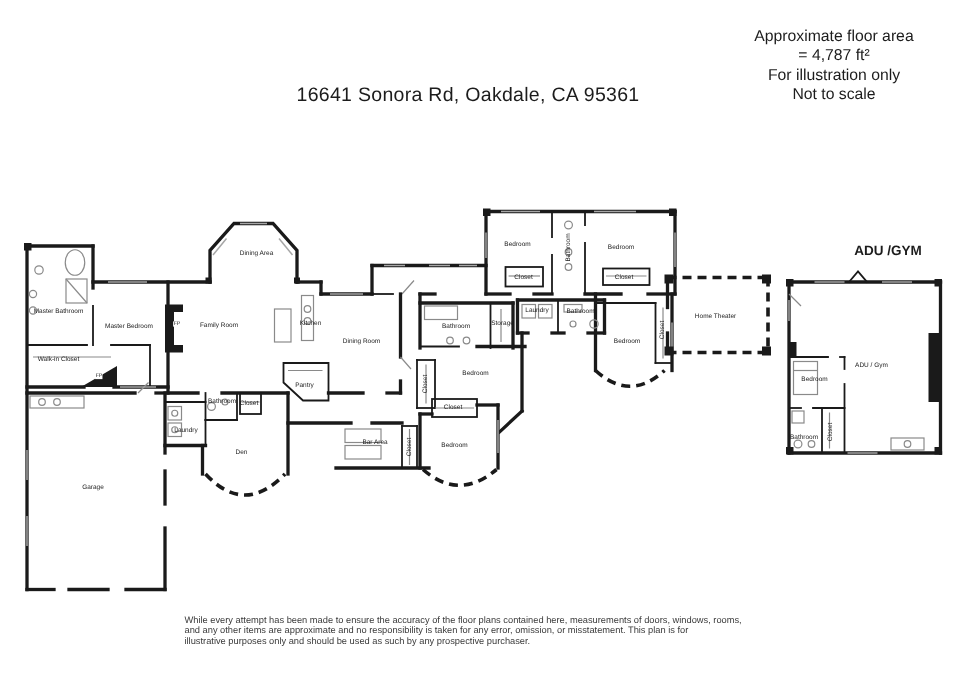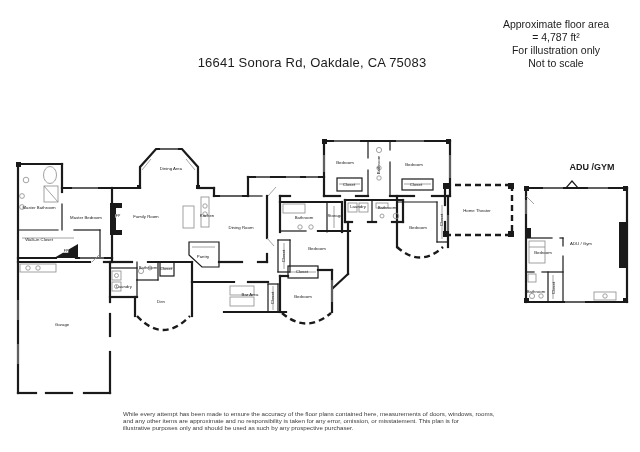--- a/index.html
+++ b/index.html
@@ -30,21 +30,21 @@
   .room-label{
     position:absolute;white-space:nowrap;color:#1a1a1a;
     font-size:6px;transform:translate(-50%,-50%) scale(.72);
   }
   .room-label.v{transform:translate(-50%,-50%) rotate(-90deg) scale(.72);}
   .room-label.fp{font-size:5px;transform:translate(-50%,-50%) scale(.7);background:#fff;padding:0 .5px;line-height:1;}
 </style>
 </head>
 <body>
 
-<div class="page-title">16641 Sonora Rd, Oakdale, CA 75083</div>
+<div class="page-title">16641 Sonora Rd, Oakdale, CA 95361</div>
 
 <div class="info-block">
   <div>Approximate floor area</div>
   <div>= 4,787 ft²</div>
   <div>For illustration only</div>
   <div>Not to scale</div>
 </div>
 
 <div class="adu-title">ADU /GYM</div>
 

